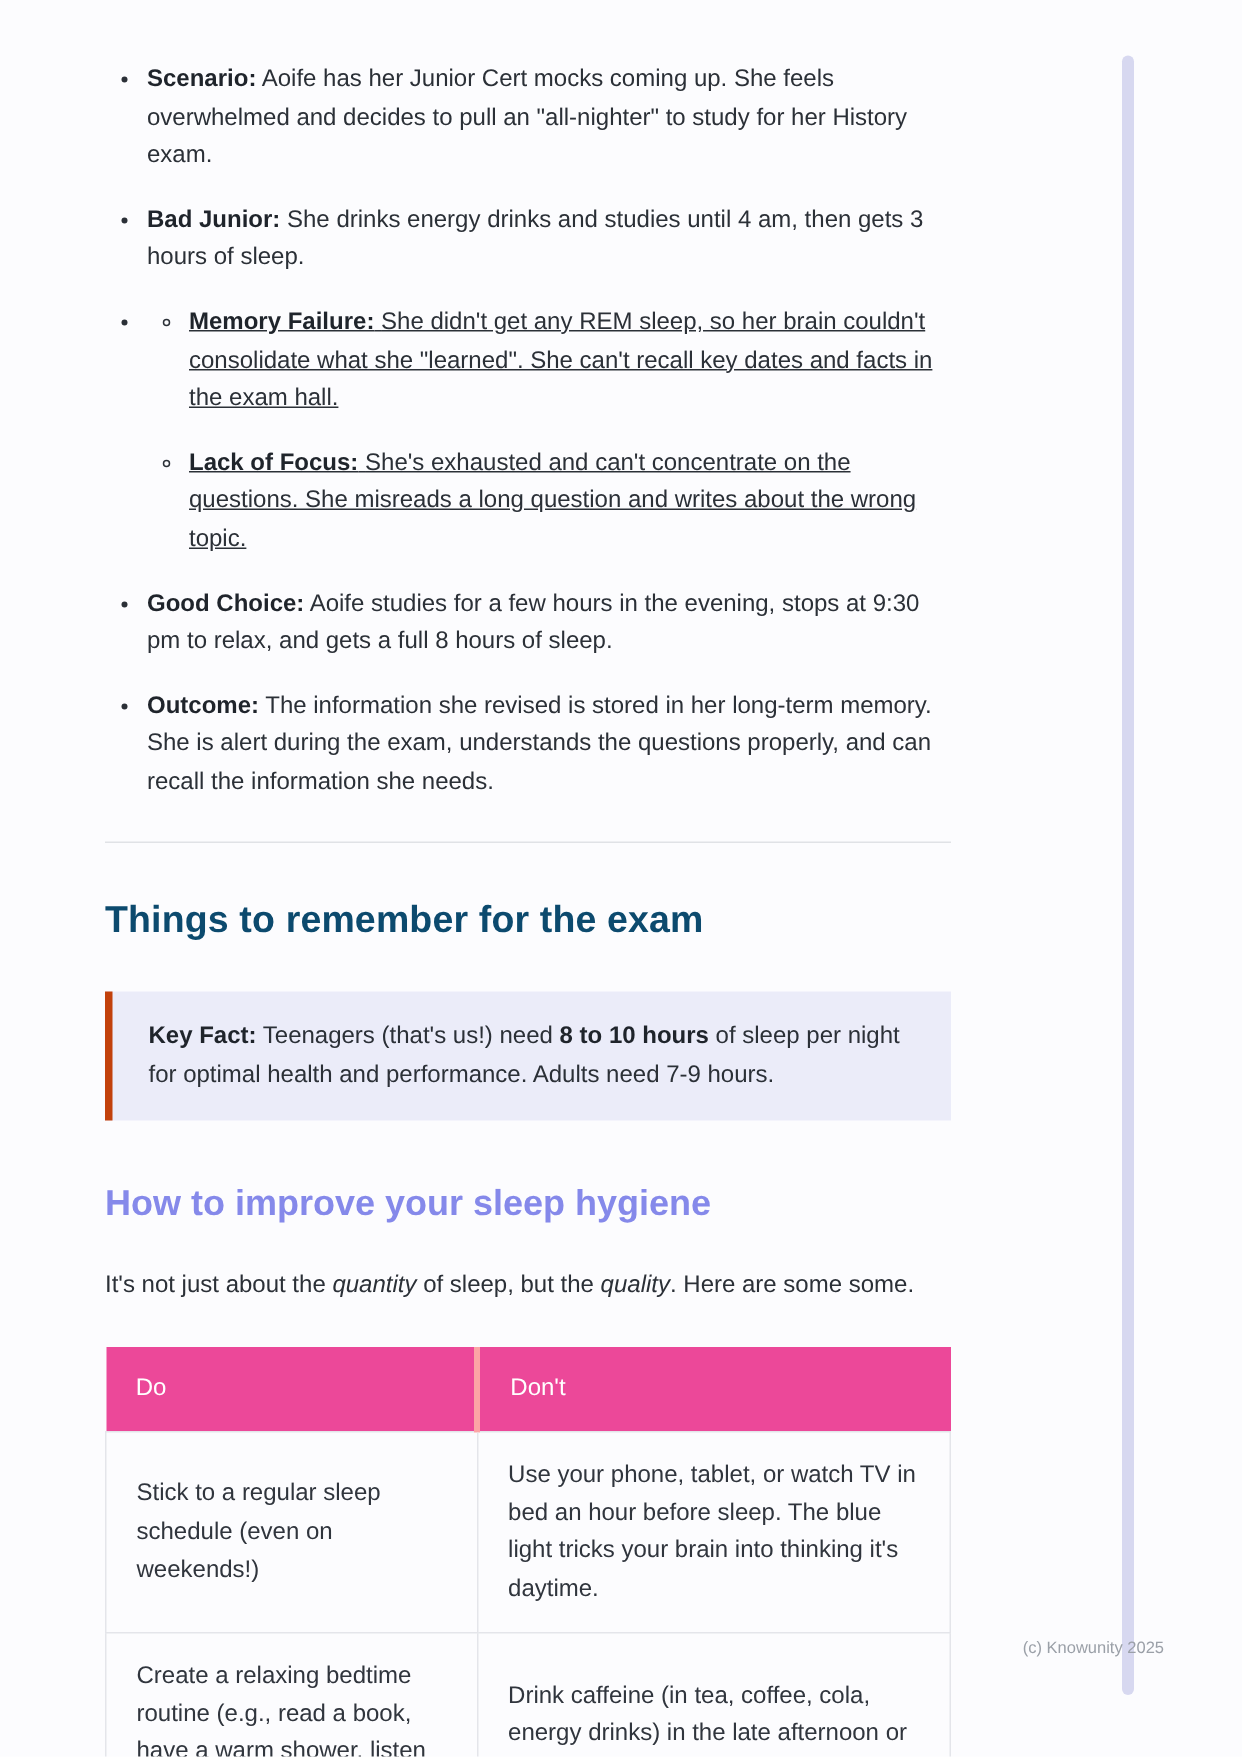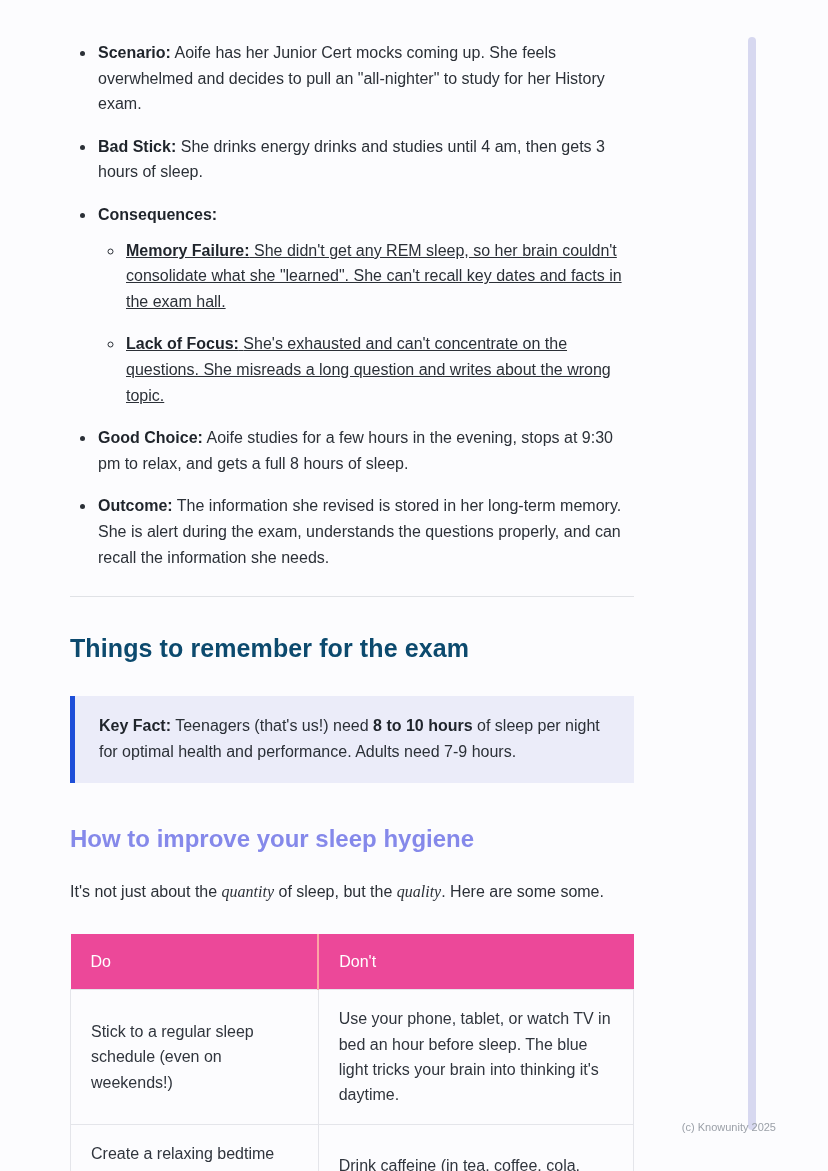--- a/index.html
+++ b/index.html
@@ -48,49 +48,49 @@
   h2.section-heading {
     margin: 31px 0 0 0;
     font-size: 25px;
     font-weight: 700;
     color: #0c4a6e;
     letter-spacing: 0.1px;
   }
   .callout {
     margin-top: 28px;
     background: #ebecf9;
-    border-left: 5px solid #1d4ed8;
+    border-left: 5px solid #c2410c;
     border-radius: 0;
     padding: 17px 22px 17px 24px;
     line-height: 1.65;
   }
   .callout p { margin: 0; }
   h3.subsection-heading {
     margin: 37px 0 0 0;
     font-size: 24px;
     font-weight: 700;
     color: #8589ea;
   }
   p.intro { margin: 21px 0 0 0; }
-  em { font-style: italic; font-family: Liberation Serif, serif; }
+  em { font-style: italic; }
   table.do-dont {
     margin-top: 29px;
     width: 100%;
     border-collapse: collapse;
     font-size: 16px;
   }
   table.do-dont th {
     background: #ec4899;
     color: #ffffff;
     font-weight: 400;
     text-align: left;
     padding: 15px 20px;
     border: none;
   }
-  table.do-dont th + th { border-left: 2px solid #fca5a5; }
+  table.do-dont th + th { border-left: 4px solid #fca5a5; }
   table.do-dont td {
     border: 1px solid #e4e5ea;
     padding: 16px 20px;
     vertical-align: middle;
     color: #30353d;
     line-height: 1.58;
   }
   table.do-dont col.c1 { width: 44%; }
   table.do-dont col.c2 { width: 56%; }
   .scrollbar-thumb {
@@ -98,40 +98,39 @@
     left: 748px;
     top: 37px;
     width: 8px;
     height: 1093px;
     background: #d7d8f0;
     border-radius: 4px;
   }
   .watermark {
     position: absolute;
     right: 52px;
-    bottom: 38px;
+    bottom: 66px;
     font-size: 11px;
     color: #9ba0a8;
   }
 </style>
 </head>
 <body>
 
 <div class="page">
   <div class="content">
 
     <ul class="l1">
       <li>
         <p><strong>Scenario:</strong> <span>Aoife has her Junior Cert mocks coming up. She feels overwhelmed and decides to pull an "all-nighter" to study for her History exam.</span></p>
       </li>
       <li>
-        <p><strong>Bad Stick:</strong> <span>She drinks energy drinks and studies until 4 am, then gets 3 hours of sleep.</span></p>
+        <p><strong>Bad Junior:</strong> <span>She drinks energy drinks and studies until 4 am, then gets 3 hours of sleep.</span></p>
       </li>
       <li>
-        <p><strong>Consequences:</strong></p>
         <ul class="l2">
           <li>
             <p><strong>Memory Failure:</strong> <span>She didn't get any REM sleep, so her brain couldn't consolidate what she "learned". She can't recall key dates and facts in the exam hall.</span></p>
           </li>
           <li>
             <p><strong>Lack of Focus:</strong> <span>She's exhausted and can't concentrate on the questions. She misreads a long question and writes about the wrong topic.</span></p>
           </li>
         </ul>
       </li>
       <li>

